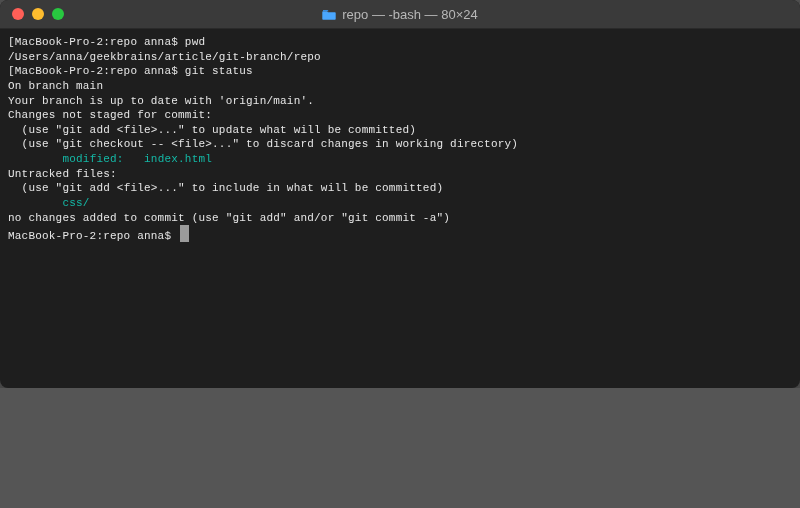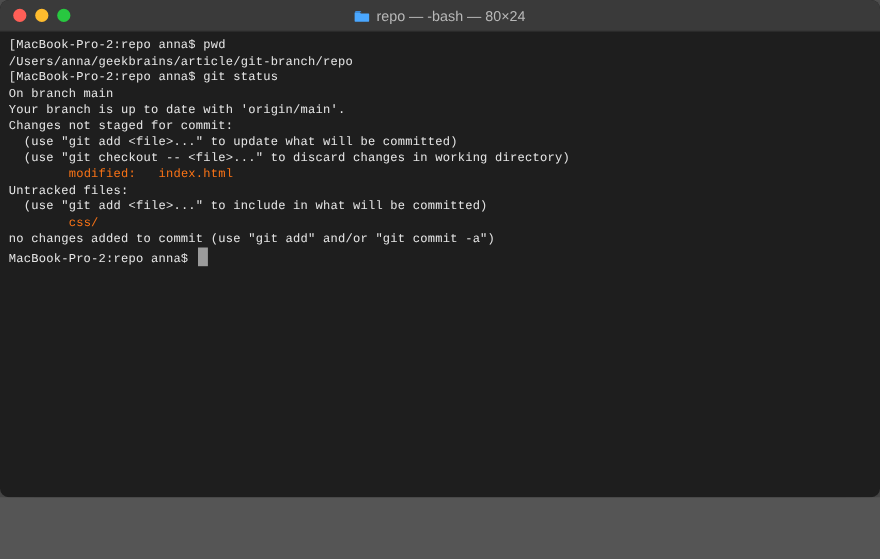--- a/index.html
+++ b/index.html
@@ -1,17 +1,17 @@
 <!DOCTYPE html>
 <html><head>
 <meta charset="utf-8">
 <style>
   html,body{margin:0;padding:0;background:#555;font-family:Menlo,Monaco,"Courier New",monospace}
   .window{
-    width:800px;height:452px;margin:0;
+    width:800px;height:388px;margin:0;
     background:#1e1e1e;border-radius:8px;overflow:hidden;
     box-shadow:0 10px 40px rgba(0,0,0,.5);
     display:flex;flex-direction:column;
   }
   .titlebar{
     height:28px;background:#3a3a3a;display:flex;align-items:center;
     position:relative;border-bottom:1px solid #2a2a2a;
   }
   .lights{display:flex;gap:8px;padding-left:12px}
   .light{width:12px;height:12px;border-radius:50%}
@@ -25,21 +25,21 @@
   }
   .folder-icon{width:14px;height:11px;display:inline-block}
   .folder-icon svg{display:block}
   .title-text{color:#b8b8b8;font-size:13px;font-family:-apple-system,BlinkMacSystemFont,"Helvetica Neue",sans-serif}
   .terminal{
     flex:1;padding:6px 8px 8px 8px;color:#e6e6e6;
     font-size:11px;line-height:1.33;white-space:pre;overflow:hidden;
     letter-spacing:0.2px;
   }
   .terminal .line{white-space:pre-wrap}
-  .red-text{color:#f97316}
+  .red-text{color:#14b8a6}
   .cursor{
     display:inline-block;width:9px;height:17px;background:#9b9b9b;
     vertical-align:text-bottom;margin-left:2px;
   }
 </style>
 </head>
 <body>
 
 <div class="window">
 

